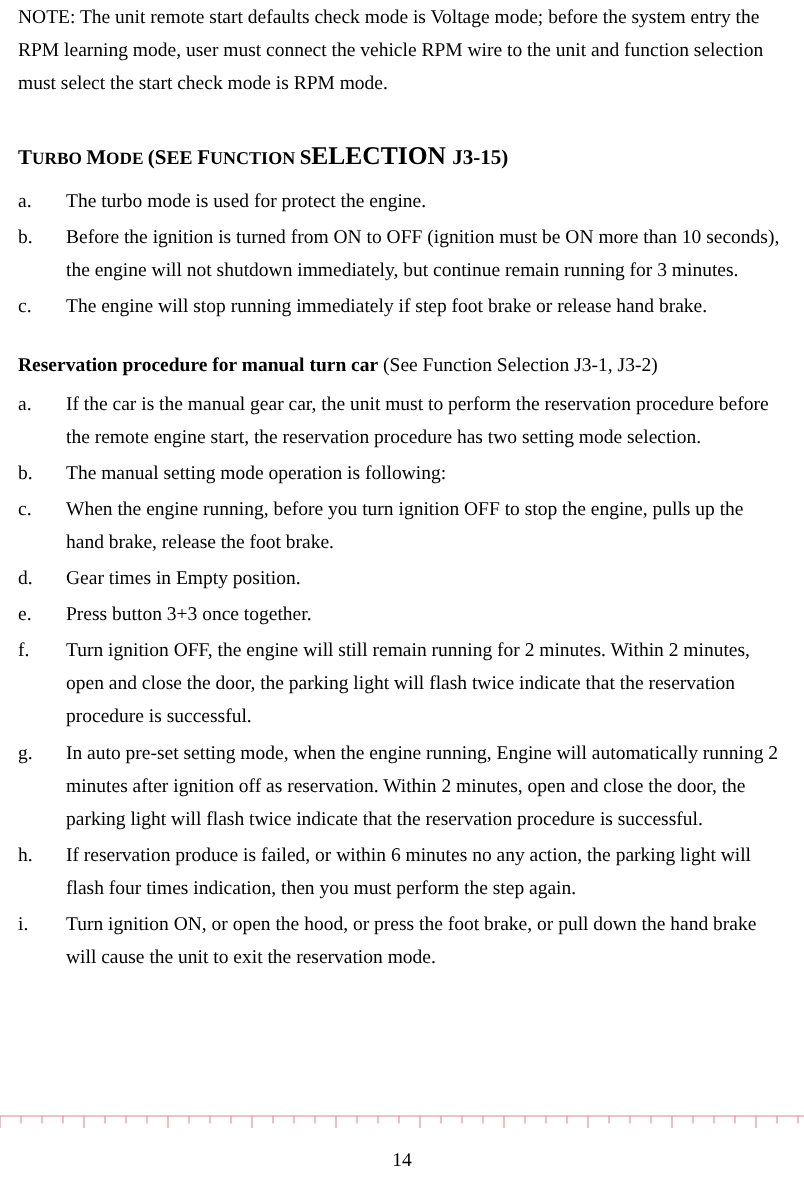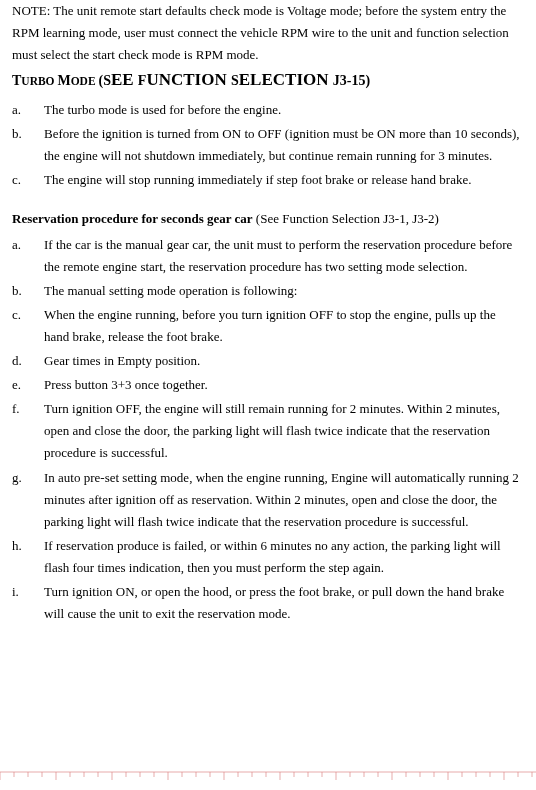--- a/index.html
+++ b/index.html
@@ -8,20 +8,21 @@
       width: 536px;
       height: 790px;
       padding: 0 12px;
       background: #fff;
       color: #000;
       font-size: 13px;
       line-height: 1.7;
       position: relative;
     }
     .note {
+      margin-bottom: 24px;
     }
     .section-heading {
       font-weight: bold;
       font-size: 13.5px;
       margin-bottom: 4px;
       font-variant: normal;
     }
     .list-item {
       display: flex;
       margin-bottom: 2px;
@@ -66,40 +67,40 @@
       padding-bottom: 6px;
     }
     .turbo-heading { font-size: 14px; }
   </style>
 </head>
 <body>
 
 <div class="note">NOTE: The unit remote start defaults check mode is Voltage mode; before the system entry the RPM learning mode, user must connect the vehicle RPM wire to the unit and function selection must select the start check mode is RPM mode.</div>
 
 <div class="section-heading turbo-heading">
-  <span>T</span><span style="font-size:11.5px">URBO </span><span>M</span><span style="font-size:11.5px">ODE </span><span>(S</span><span style="font-size:17px">EE </span><span>F</span><span style="font-size:17px">UNCTION </span><span>S</span><span style="font-size:17px">ELECTION </span><span>J3-15)</span>
+  <span>T</span><span style="font-size:11.5px">URBO </span><span>M</span><span style="font-size:11.5px">ODE </span><span>(S</span><span style="font-size:13px">EE </span><span>F</span><span style="font-size:12px">UNCTION </span><span>S</span><span style="font-size:17px">ELECTION </span><span>J3-15)</span>
 </div>
 
 <div>
   <div class="list-item">
     <div class="list-label">a.</div>
-    <div class="list-content">The turbo mode is used for before the engine.</div>
+    <div class="list-content">The turbo mode is used for protect the engine.</div>
   </div>
   <div class="list-item">
     <div class="list-label">b.</div>
     <div class="list-content">Before the ignition is turned from ON to OFF (ignition must be ON more than 10 seconds), the engine will not shutdown immediately, but continue remain running for 3 minutes.</div>
   </div>
   <div class="list-item">
     <div class="list-label">c.</div>
     <div class="list-content">The engine will stop running immediately if step foot brake or release hand brake.</div>
   </div>
 </div>
 
 <div class="subsection-heading-row">
-  <span class="subsection-heading">Reservation procedure for seconds gear car</span><span class="subsection-heading-tail"> (See Function Selection J3-1, J3-2)</span>
+  <span class="subsection-heading">Reservation procedure for manual turn car</span><span class="subsection-heading-tail"> (See Function Selection J3-1, J3-2)</span>
 </div>
 
 <div>
   <div class="list-item">
     <div class="list-label">a.</div>
     <div class="list-content">If the car is the manual gear car, the unit must to perform the reservation procedure before the remote engine start, the reservation procedure has two setting mode selection.</div>
   </div>
   <div class="list-item">
     <div class="list-label">b.</div>
     <div class="list-content">The manual setting mode operation is following:</div>
@@ -174,13 +175,14 @@
         <line x1="448" y1="2" x2="448" y2="10"></line>
           <line x1="462" y1="2" x2="462" y2="7"></line>
           <line x1="476" y1="2" x2="476" y2="7"></line>
           <line x1="490" y1="2" x2="490" y2="7"></line>
         <line x1="504" y1="2" x2="504" y2="10"></line>
           <line x1="518" y1="2" x2="518" y2="7"></line>
           <line x1="532" y1="2" x2="532" y2="7"></line>
       </g>
     </svg>
   </div>
+  <div class="page-number">14</div>
 </div>
 
 </body></html>

